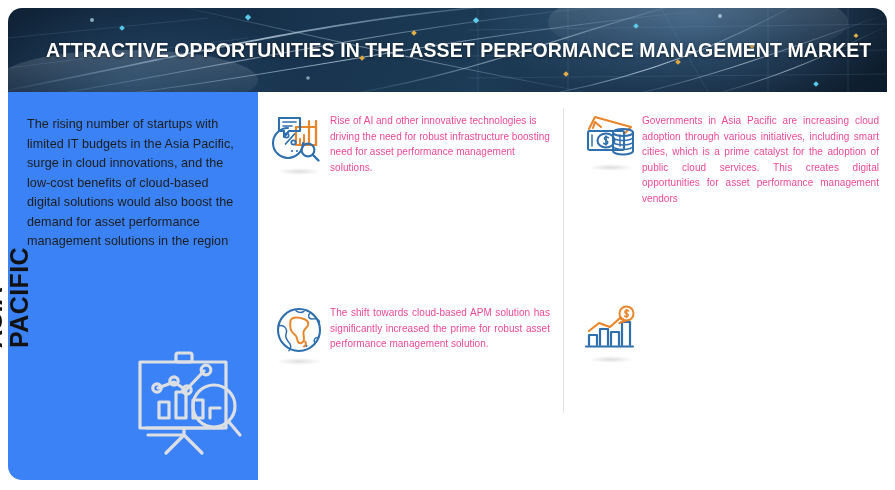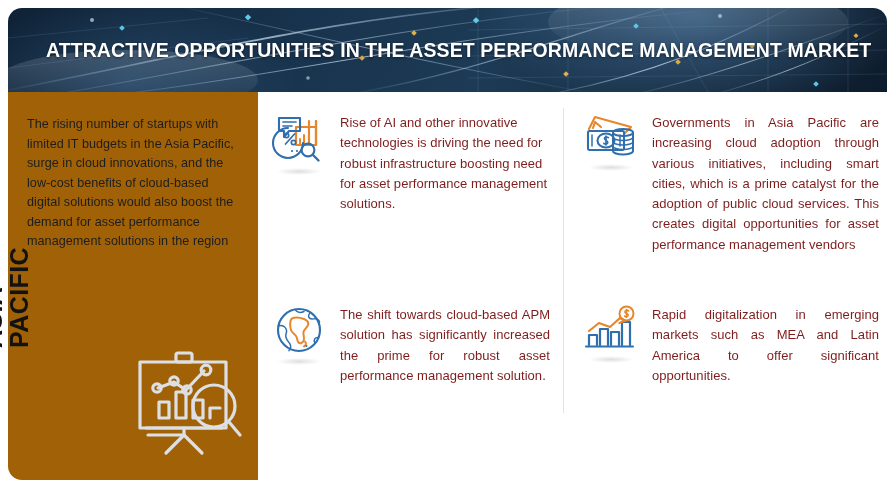--- a/index.html
+++ b/index.html
@@ -48,21 +48,21 @@
   .body{
     position:relative;
     display:flex;
     height:388px;
   }
   
   .left-panel{
     position:relative;
     width:250px;
     flex:0 0 250px;
-    background:#a16207;
+    background:#3b82f6;
     border-radius:0 0 0 14px;
     box-sizing:border-box;
     padding:23px 17px 0 19px;
   }
   .left-text{
     font-size:12.6px;
     line-height:1.55;
     color:#1d1d1d;
     letter-spacing:.05px;
   }
@@ -124,26 +124,25 @@
   }
   .icon-wrap svg{display:block;}
   .icon-shadow{
     width:44px;height:7px;
     margin-top:3px;
     border-radius:50%;
     background:radial-gradient(ellipse at center, rgba(0,0,0,.13) 0%, rgba(0,0,0,0) 72%);
   }
   .cell-text{
     flex:1 1 auto;
-    font-size:13px;
+    font-size:10px;
     line-height:1.56;
-    color:#7f1d1d;
+    color:#ec4899;
     padding-top:1px;
     letter-spacing:.04px;
-    margin-left:10px;
   }
   .cell-text.justify{text-align:justify;}
   .cell-text.left{text-align:left;}
 </style>
 </head>
 <body>
 
 <div class="page">
 
   <div class="header">
@@ -368,18 +367,17 @@
 
                 <g stroke="#e8862b" stroke-width="2">
                   <circle cx="42.5" cy="8.5" r="7"></circle>
                   <path d="M42.5 4.6 L42.5 12.4" stroke-width="1.6"></path>
                   <path d="M44.6 5.9 C43.7 5.1, 40.9 5.2, 40.9 6.9 C40.9 8.6, 44.2 8.3, 44.2 10.1 C44.2 11.8, 41.6 11.9, 40.6 11.1" stroke-width="1.6"></path>
                 </g>
               </g>
             </svg>
             <div class="icon-shadow"></div>
           </div>
-          <div class="cell-text justify">Rapid digitalization in emerging markets such as MEA and Latin America to offer significant opportunities.</div>
         </div>
       </div>
     </div>
   </div>
 </div>
 
 </body></html>

